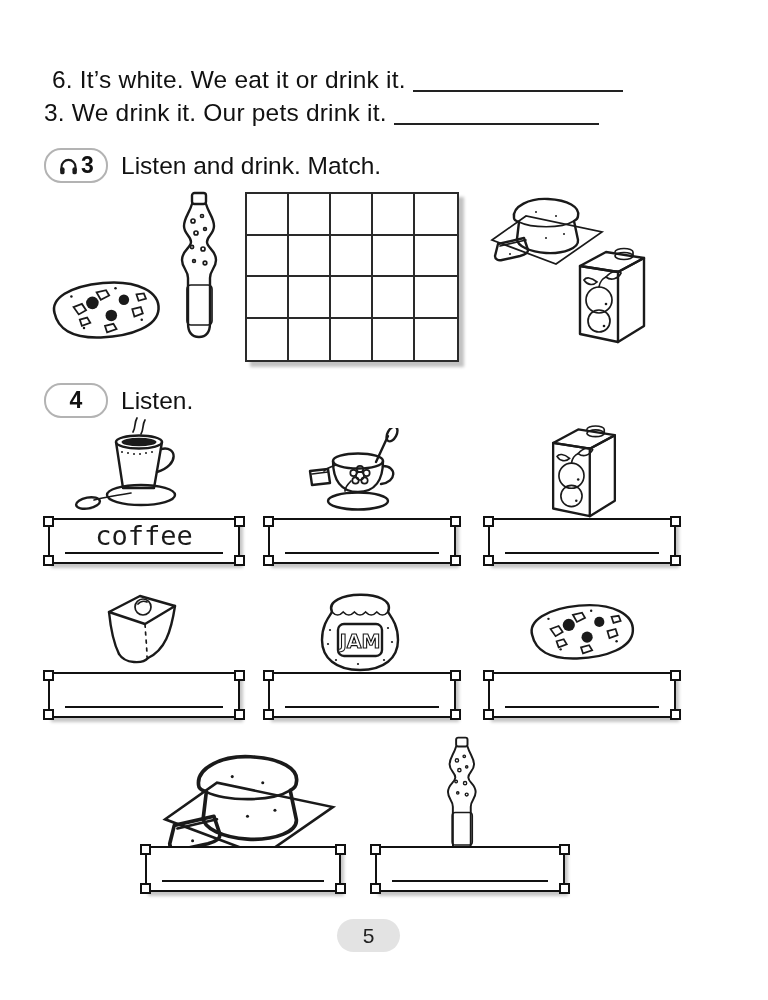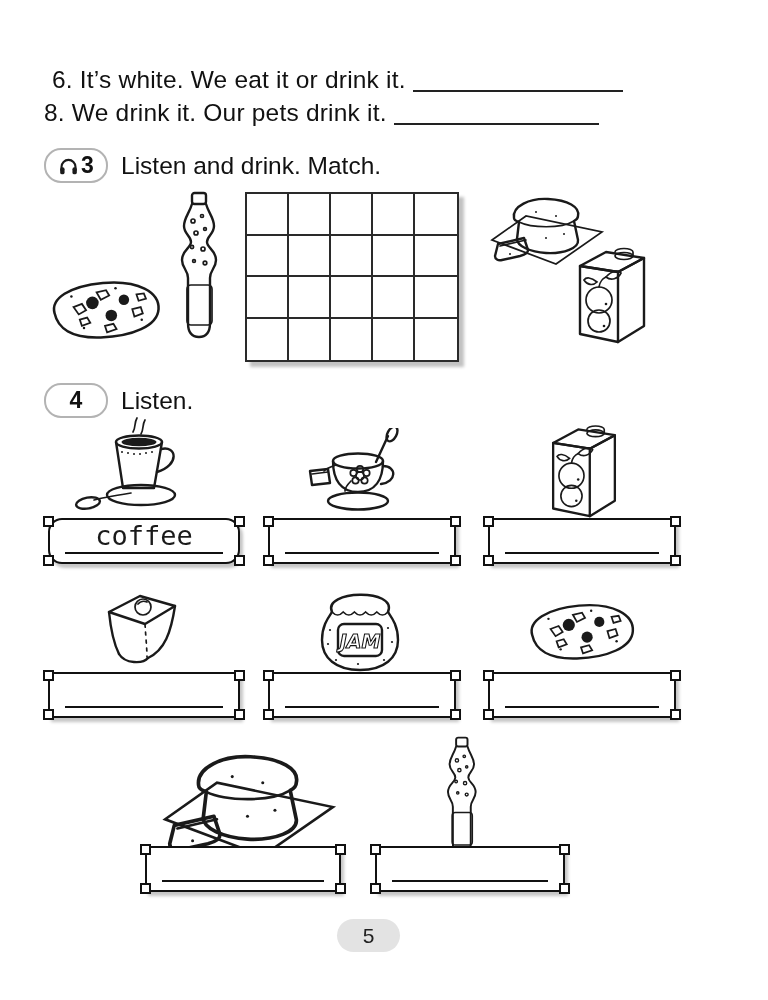--- a/index.html
+++ b/index.html
@@ -39,21 +39,21 @@
 </style>
 </head>
 <body>
 
 <div class="page">
 
   <div class="q" style="left:44px;top:66px;margin-left:8px;">
     <span>6. It’s white. We eat it or drink it.</span><span class="q-blank" style="width:210px;"></span>
   </div>
   <div class="q" style="left:44px;top:99px;">
-    <span>8. We drink it. Our pets drink it.</span><span class="q-blank" style="width:205px;"></span>
+    <span>3. We drink it. Our pets drink it.</span><span class="q-blank" style="width:205px;"></span>
   </div>
 
   <div class="hdr" style="left:44px;top:148px;">
     <div class="pill">
       <span style="display:inline-flex;">
         <svg width="21" height="20" viewBox="0 0 24 22">
           <path class="ln" d="M4 16 v-4 a8 8 0 0 1 16 0 v4"></path>
           <rect class="fb" x="2.5" y="12.5" width="5" height="8" rx="2.2"></rect>
           <rect class="fb" x="16.5" y="12.5" width="5" height="8" rx="2.2"></rect>
         </svg>
@@ -209,21 +209,21 @@
       <circle class="lnt" cx="33" cy="64" r="13"></circle>
         <circle class="lnt" cx="33" cy="85" r="11"></circle>
       <path class="lnt" d="M33 51 C34 45 36 43 40 41"></path>
       <path class="lnt" d="M40 41 C46 34 53 34 55 37 C52 43 45 45 40 41 Z"></path>
       <path class="lnt" d="M31 46 C25 41 20 41 18 44 C21 49 27 50 31 46 Z"></path>
       <circle class="fb" cx="40" cy="68" r="1.3"></circle>
         <circle class="fb" cx="38" cy="90" r="1.3"></circle>
     </svg>
   </div>
 
-  <div class="abox" style="left:48px;top:518px;width:192px;border-radius:14px;">
+  <div class="abox" style="left:48px;top:518px;width:192px;">
     <span class="sq tl"></span>
       <span class="sq tr"></span>
       <span class="sq bl"></span>
       <span class="sq br"></span>
     <div class="aline"></div>
     <div class="aval">coffee</div>
   </div>
   <div class="abox" style="left:268px;top:518px;width:188px;">
     <span class="sq tl"></span>
       <span class="sq tr"></span>
@@ -245,21 +245,21 @@
     <svg viewBox="0 0 92 88">
       <path class="ln" d="M14 28 L45 12 L80 22 L50 40 Z"></path>
       <circle class="lnt" cx="48" cy="23" r="8"></circle>
       <path class="lnt" d="M43 20 a7 6 0 0 1 9 -2"></path>
       <path class="ln" d="M14 28 C16 48 20 62 24 70"></path>
       <path class="ln" d="M80 22 C76 48 70 66 53 74"></path>
       <path class="ln" d="M24 70 C30 80 48 80 53 74"></path>
       <path class="lnt" d="M50 40 C51 56 52 66 52 73" stroke-dasharray="3 5"></path>
     </svg>
   </div>
-  <div class="art" style="left:308px;top:582px;width:104px;height:94px;font-style:italic;">
+  <div class="art" style="left:308px;top:582px;width:104px;height:94px;">
     <svg viewBox="0 0 104 94">
       <path class="ln" d="M24 30 C14 8 90 6 80 30"></path>
       <path class="lnt" d="M24 30 q5.6 6 11.2 0 q5.6 6 11.2 0 q5.6 6 11.2 0 q5.6 6 11.2 0 q5.6 6 11.2 0"></path>
       <path class="ln" d="M24 30 C20 36 14 44 14 58 C14 76 28 88 52 88 C76 88 90 76 90 58 C90 44 84 36 80 30"></path>
       <rect class="ln" x="30" y="42" width="44" height="32" rx="6"></rect>
       <text x="52" y="66" text-anchor="middle" font-family="DejaVu Sans, sans-serif" font-size="19" font-weight="bold" fill="#fff" stroke="#161616" stroke-width="1.1">JAM</text>
       <circle class="fb" cx="22" cy="48" r="1.1"></circle>
         <circle class="fb" cx="20" cy="62" r="1.1"></circle>
         <circle class="fb" cx="28" cy="78" r="1.1"></circle>
         <circle class="fb" cx="80" cy="46" r="1.1"></circle>

